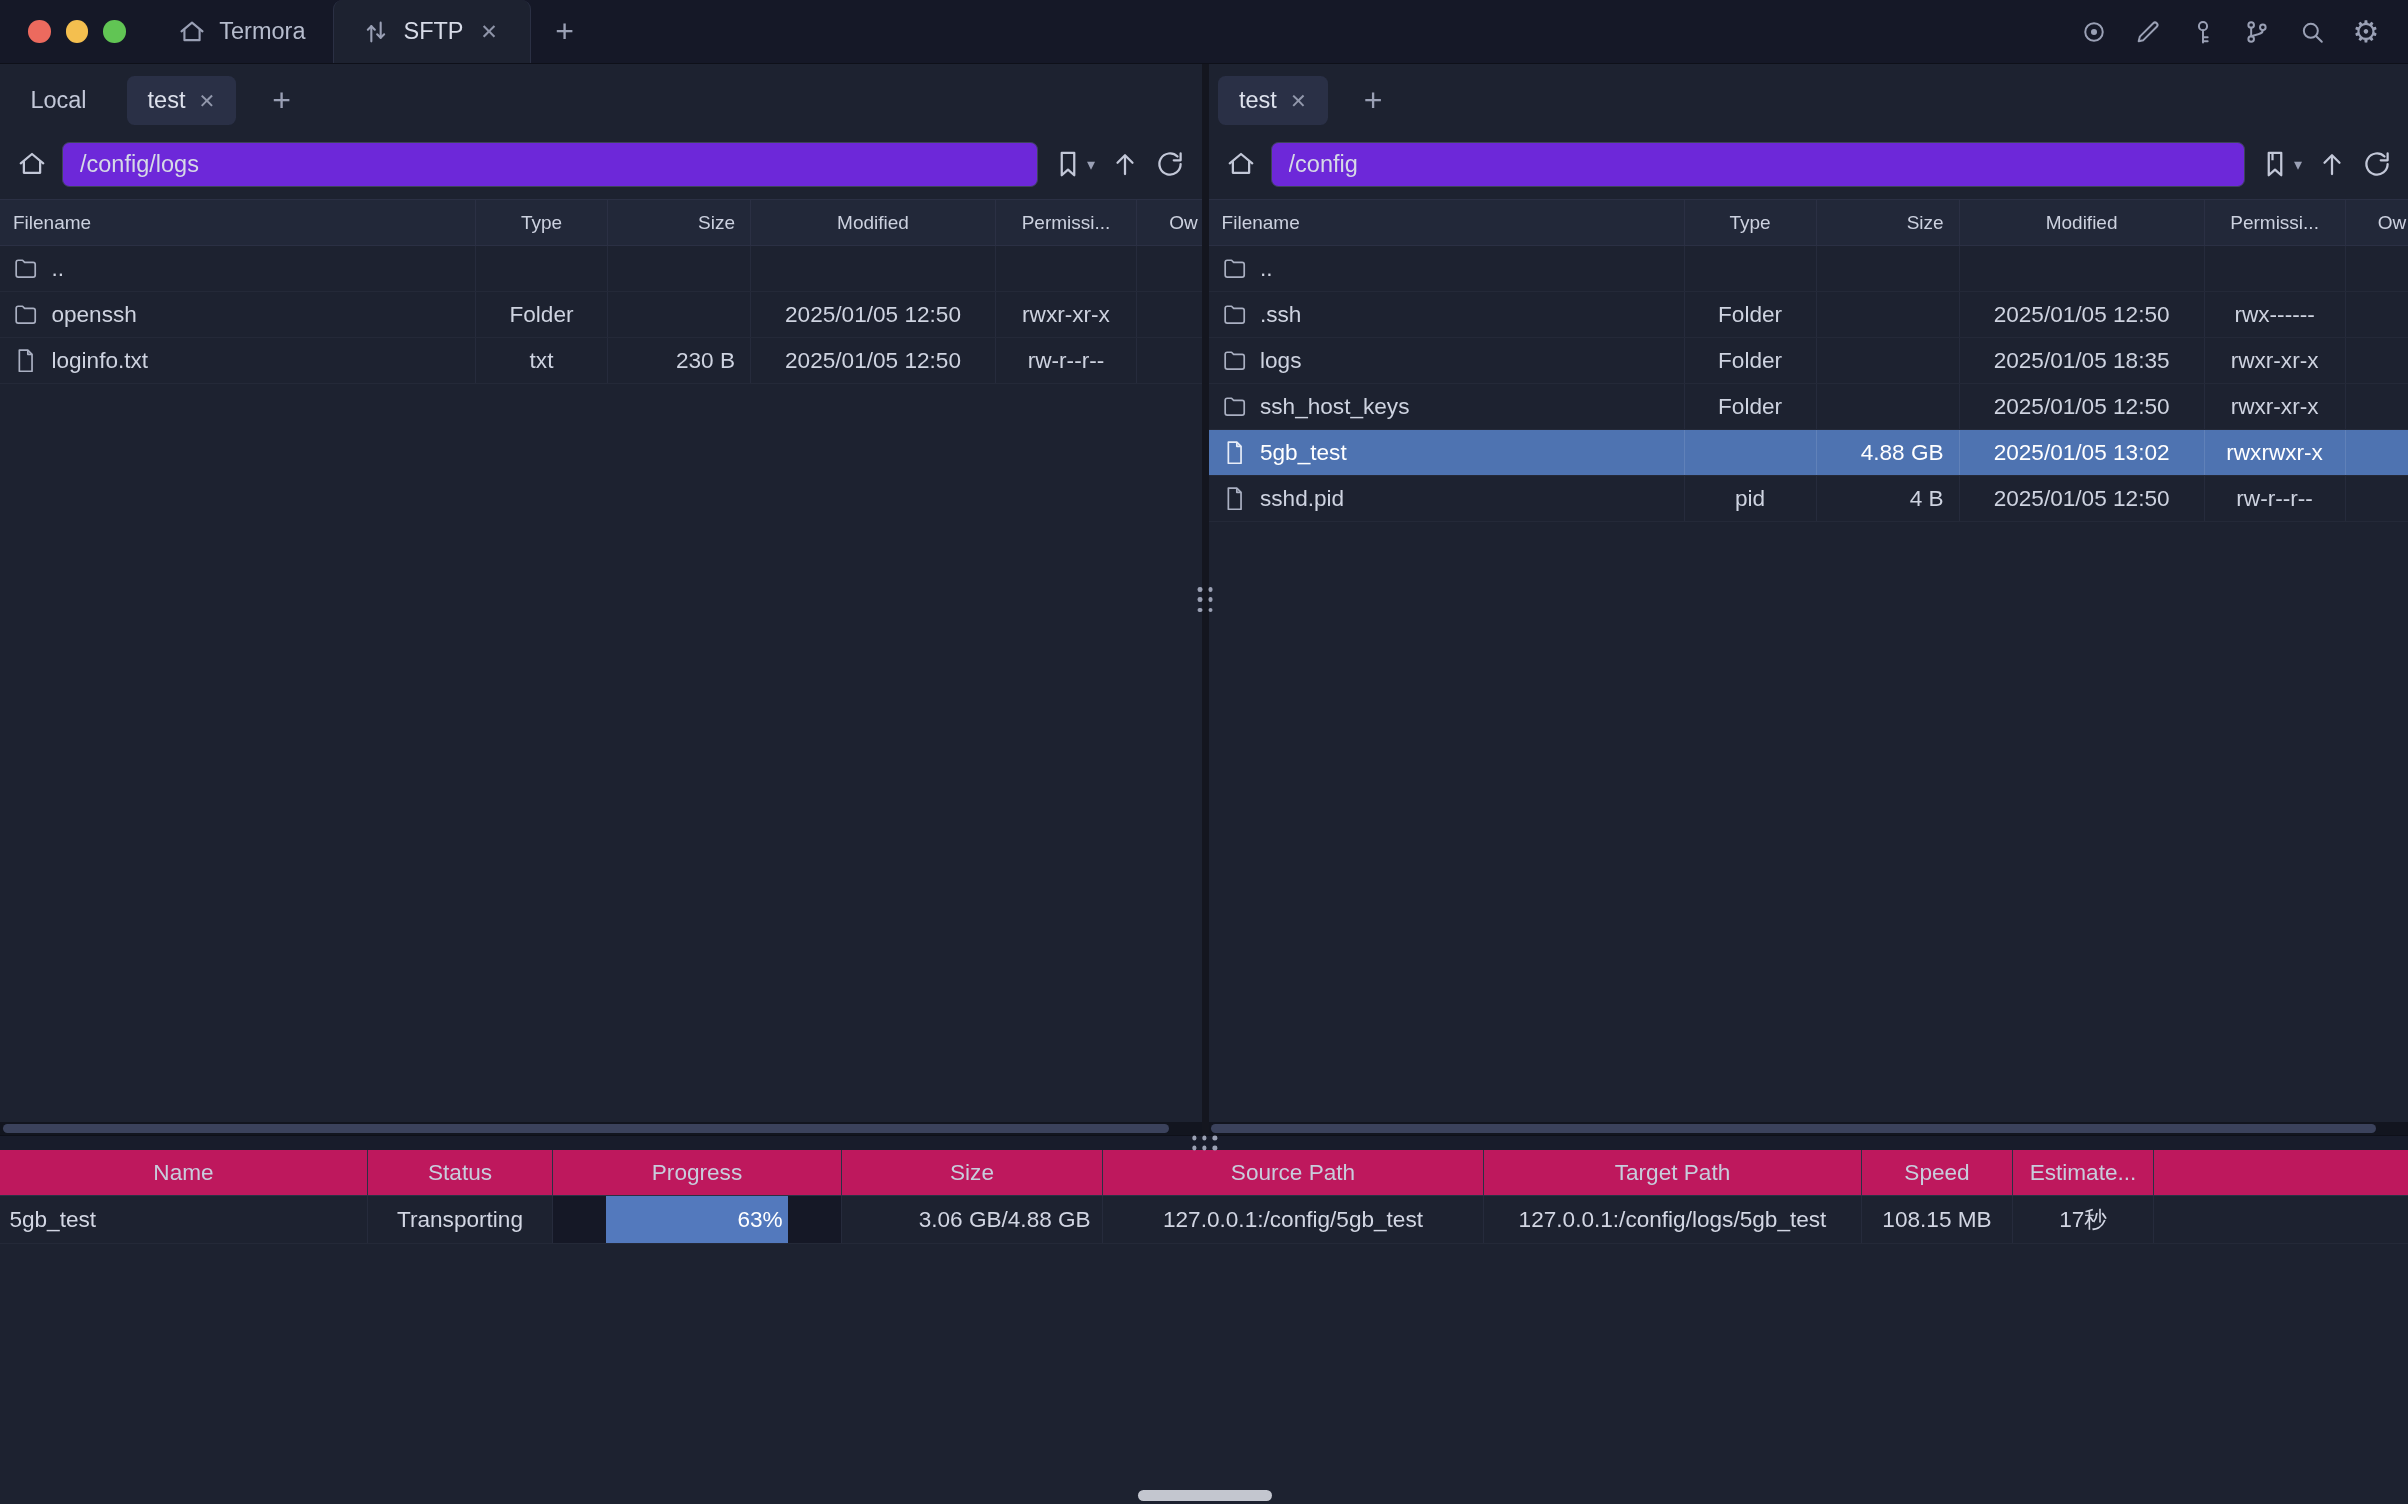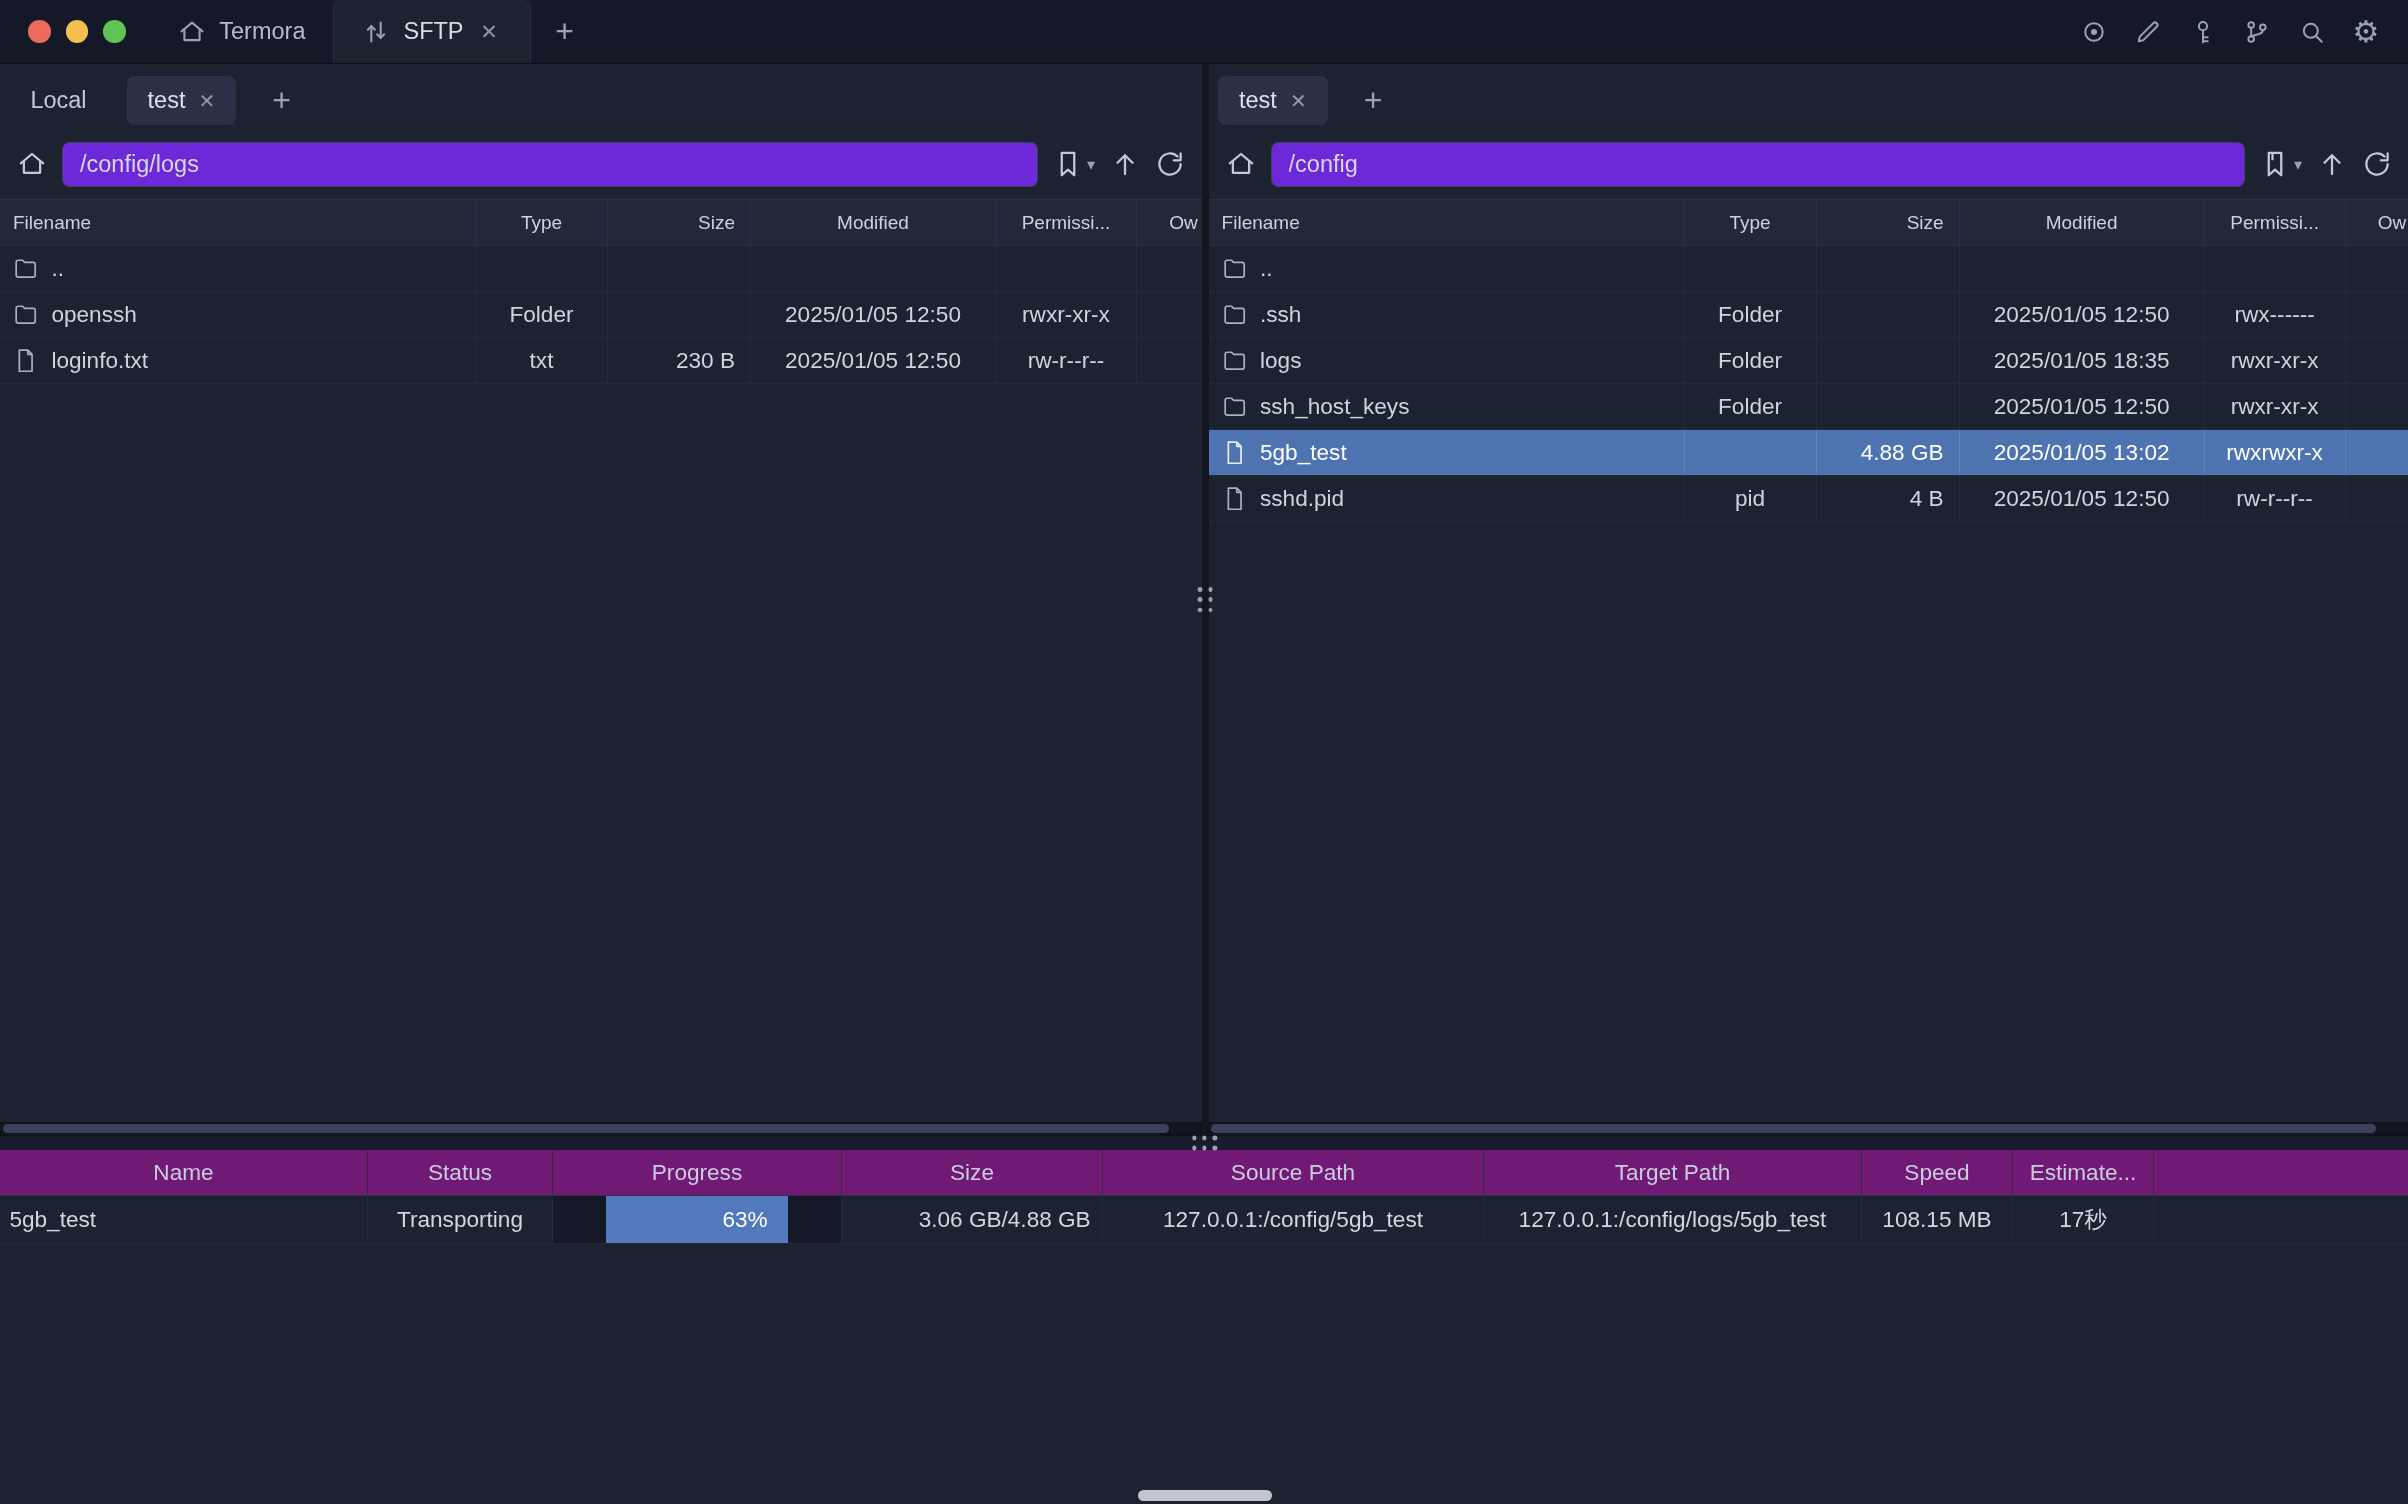--- a/index.html
+++ b/index.html
@@ -85,31 +85,31 @@
   .hscroll { flex:0 0 13px; background:#12151f; position:relative; }
   .hthumb { position:absolute; top:1.9px; bottom:1.9px; left:2.8px; width:97%; background:#3b425c; border-radius:5.6px; }
 
   
   .h-split { flex:0 0 15px; background:#181c2b; border-top:0.9px solid #0e1019; position:relative; cursor:row-resize;}
   .grip-h { position:absolute; left:50%; top:50%; transform:translate(-50%,-50%);
     display:grid; grid-template-columns:repeat(3,4.7px); grid-auto-rows:4.7px; gap:5.6px; }
 
   
   .t-grid { display:grid; grid-template-columns:368px 185px 289px 261px 381px 378px 151px 141px 1fr; }
-  .t-head { flex:0 0 auto; background:#701a75; border-bottom:0.9px solid #2b3044; }
+  .t-head { flex:0 0 auto; background:#be185d; border-bottom:0.9px solid #2b3044; }
   .t-head .cell { height:45px; display:flex; align-items:center; justify-content:center; font-size:22.6px;
     color:#c8cddc; border-right:0.9px solid #2b3044; overflow:hidden; white-space:nowrap; }
   .t-row { border-bottom:0.9px solid #242938; }
   .t-row .cell { height:47px; display:flex; align-items:center; justify-content:center; font-size:22.6px;
     color:#d2d6e3; border-right:0.9px solid #262b3c; overflow:hidden; white-space:nowrap; }
   .t-row .cell.tc-name { justify-content:flex-start; padding-left:9.4px; }
   .t-row .cell.tc-size { justify-content:flex-end; padding-right:11.3px; }
   .t-row .cell.tc-progress { padding:0; position:relative; background:#151826; }
   .p-fill { height:100%; background:#5379bd; display:flex; align-items:center; justify-content:flex-end;
-    padding-right:20px; color:#ffffff; font-size:22.6px; }
+    padding-right:5px; color:#ffffff; font-size:22.6px; }
 
   .footer-space { flex:0 0 261px; background:#1d2230; position:relative; }
   .bottom-thumb { position:absolute; bottom:3.8px; left:50%; transform:translateX(-50%);
     width:134px; height:11.3px; border-radius:6.6px; background:#c3c6cf; }
 </style>
 </head>
 <body>
 
 <div class="window">
 

